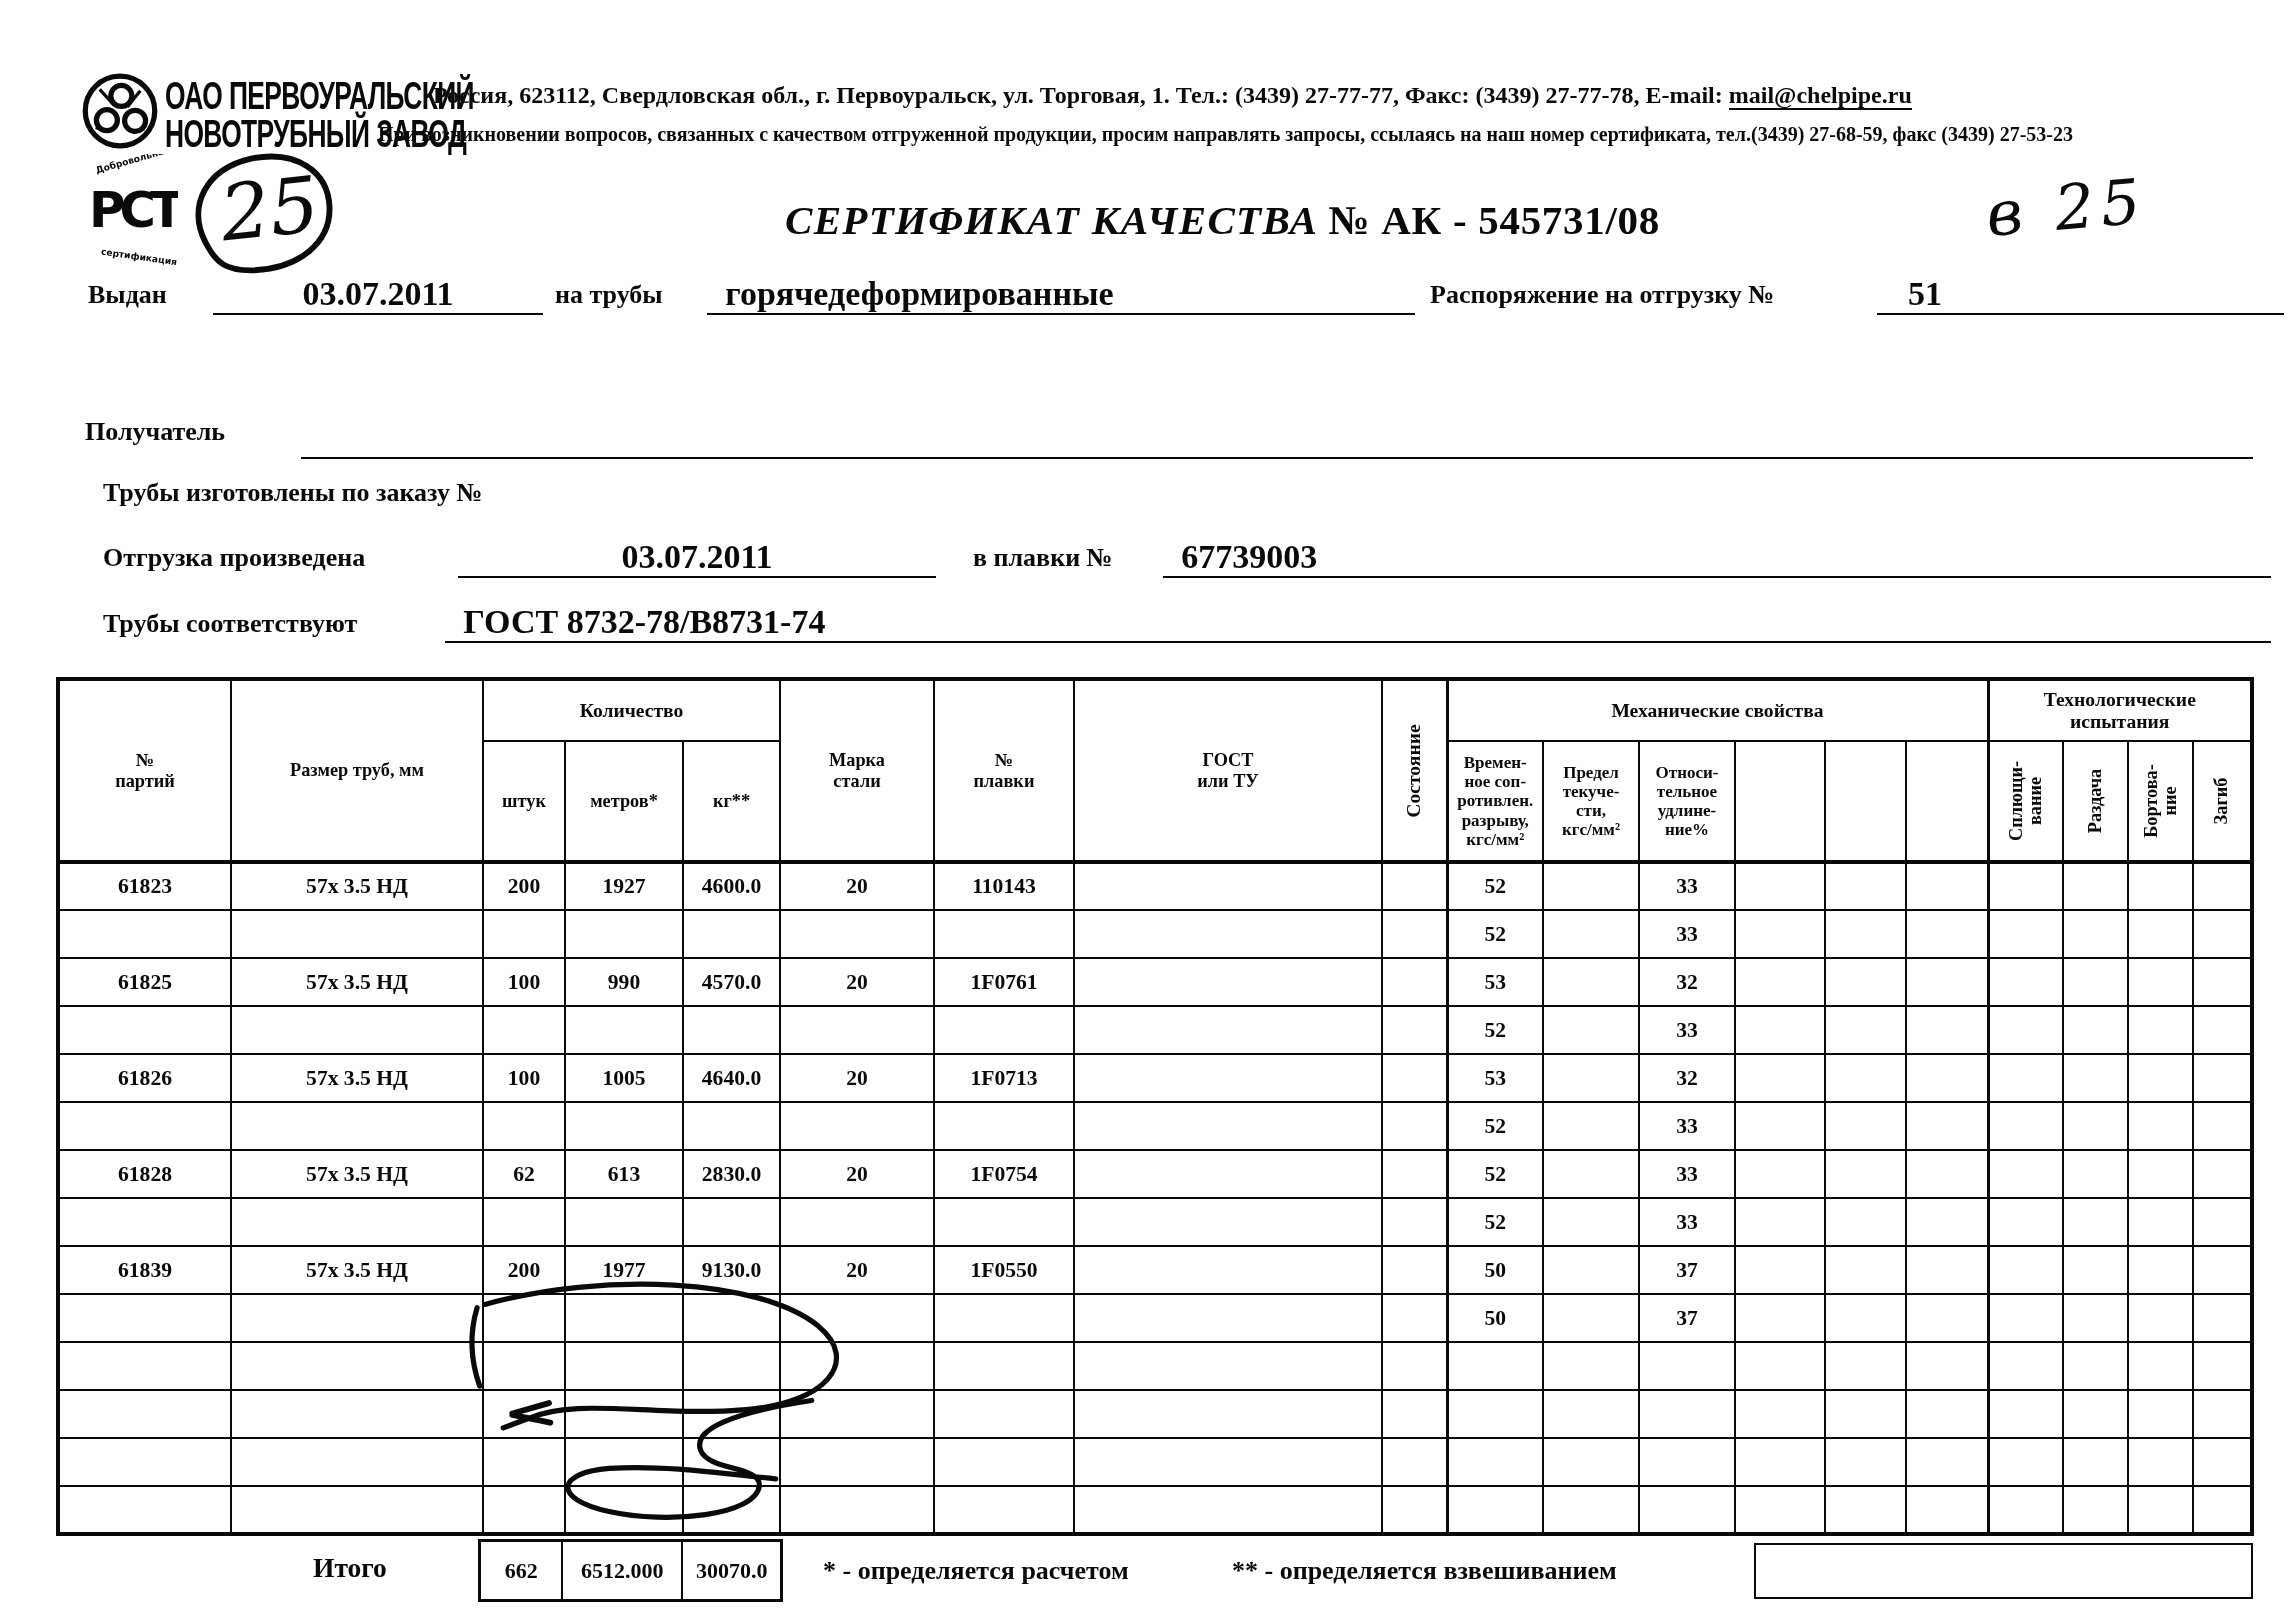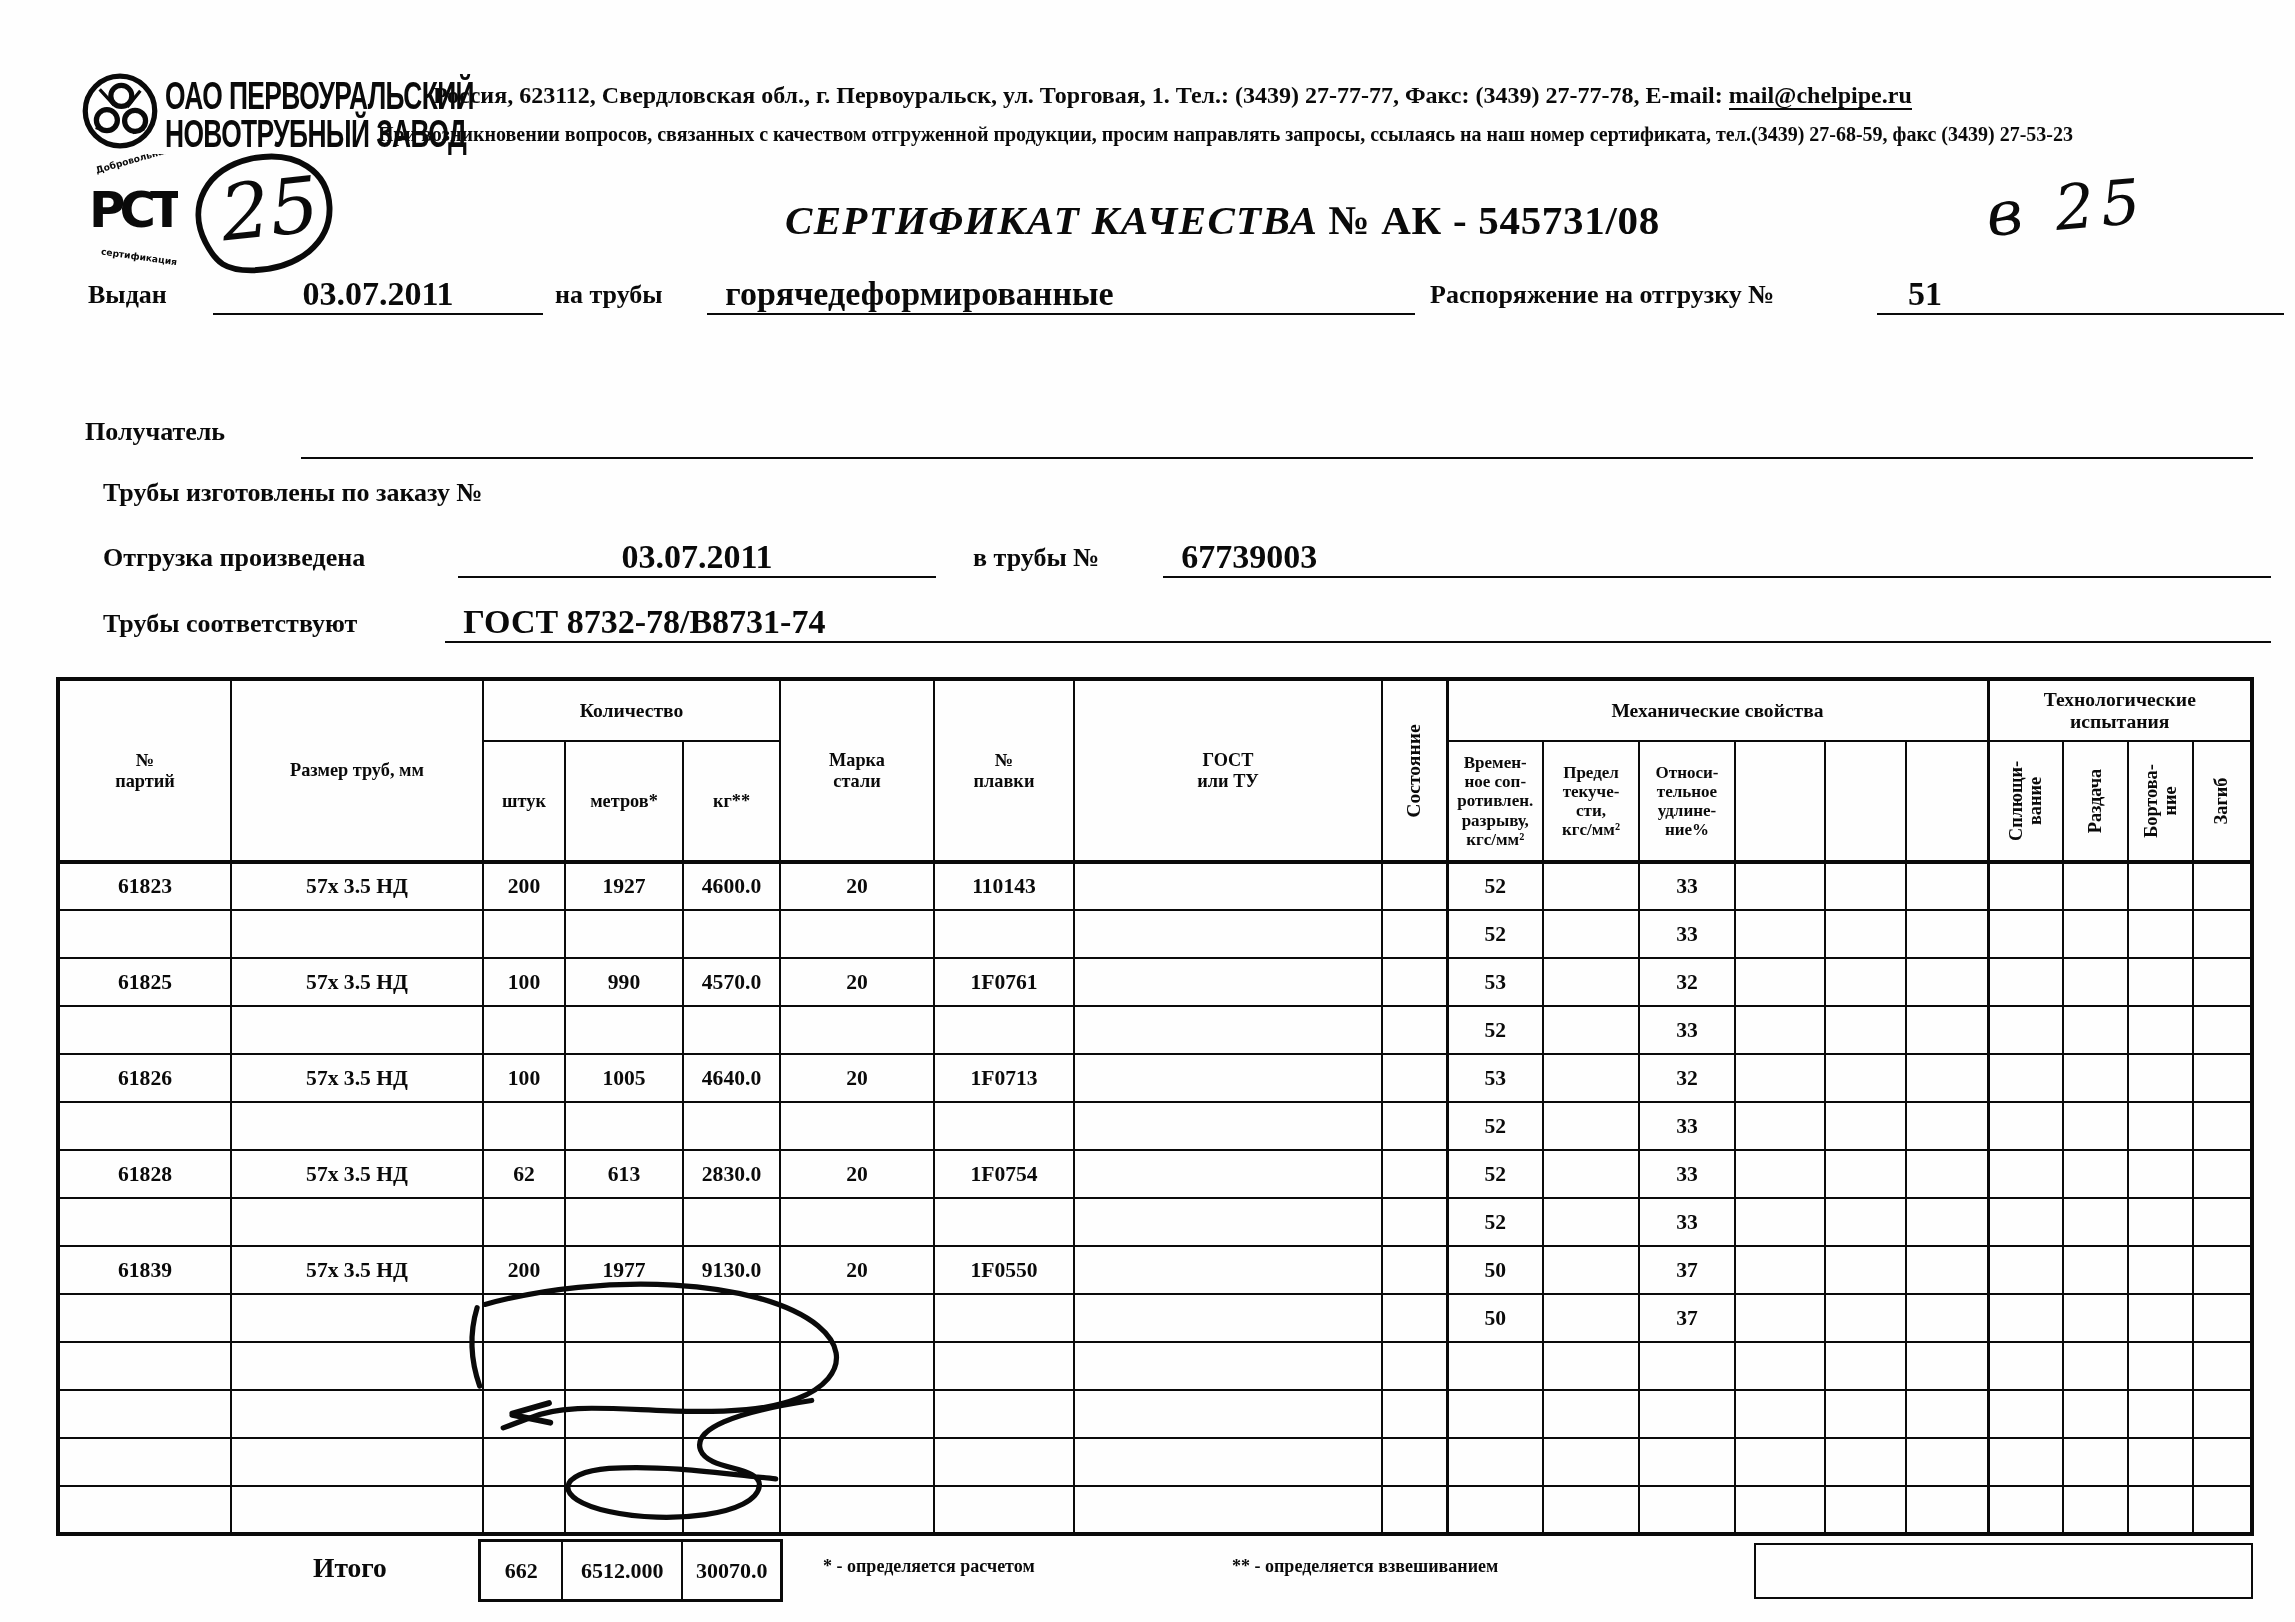--- a/index.html
+++ b/index.html
@@ -43,21 +43,21 @@
   th.rotc > span{position:absolute;left:50%;top:50%;display:block;text-align:center;
                  transform:translate(-50%,-50%) rotate(-90deg);white-space:pre-line;line-height:1.05;}
   th.rot-state > span{width:164px;font-size:19.6px;}
   th.rot-tech  > span{width:115px;font-size:18.3px;}
   
   .totals-label{font-weight:bold;font-size:27.5px;}
   .totals-box{display:flex;border:3.3px solid #0a0a0a;height:63px;box-sizing:border-box;background:#fefefe;}
   .totals-box .cell{display:flex;align-items:center;justify-content:center;
                     font-weight:bold;font-size:22px;border-right:2px solid #0a0a0a;}
   .totals-box .cell:last-child{border-right:none;}
-  .fn{font-weight:bold;font-size:18px;white-space:nowrap;}
+  .fn{font-weight:bold;font-size:26px;white-space:nowrap;}
   .right-box{border:2.6px solid #0a0a0a;box-sizing:border-box;}
   svg text{fill:#0a0a0a;}
 </style>
 </head>
 <body>
 
 <div class="page">
 
   <div class="abs" style="left:80px;top:71px;">
     <svg width="80" height="80" viewBox="0 0 122 122">
@@ -103,21 +103,21 @@
   <div class="abs lbl" style="left:1430px;top:280px;">Распоряжение на отгрузку №</div>
   <div class="abs ul" style="left:1877px;top:275px;width:376px;padding-left:31px;">51</div>
 
   <div class="abs lbl" style="left:85px;top:417px;">Получатель</div>
   <div class="abs ul" style="left:301px;top:419px;width:1952px;"></div>
 
   <div class="abs lbl" style="left:103px;top:478px;">Трубы изготовлены по заказу №</div>
 
   <div class="abs lbl" style="left:103px;top:543px;">Отгрузка произведена</div>
   <div class="abs ul ctr" style="left:458px;top:538px;width:478px;">03.07.2011</div>
-  <div class="abs lbl" style="left:973px;top:543px;">в трубы №</div>
+  <div class="abs lbl" style="left:973px;top:543px;">в плавки №</div>
   <div class="abs ul" style="left:1163px;top:538px;width:1090px;padding-left:18.3px;">67739003</div>
 
   <div class="abs lbl" style="left:103px;top:609px;">Трубы соответствуют</div>
   <div class="abs ul" style="left:445px;top:603px;width:1808px;padding-left:18.3px;">ГОСТ 8732-78/В8731-74</div>
 
   <table class="cert">
     <colgroup>
       <col style="width:173px">
         <col style="width:252px">
         <col style="width:82px">

